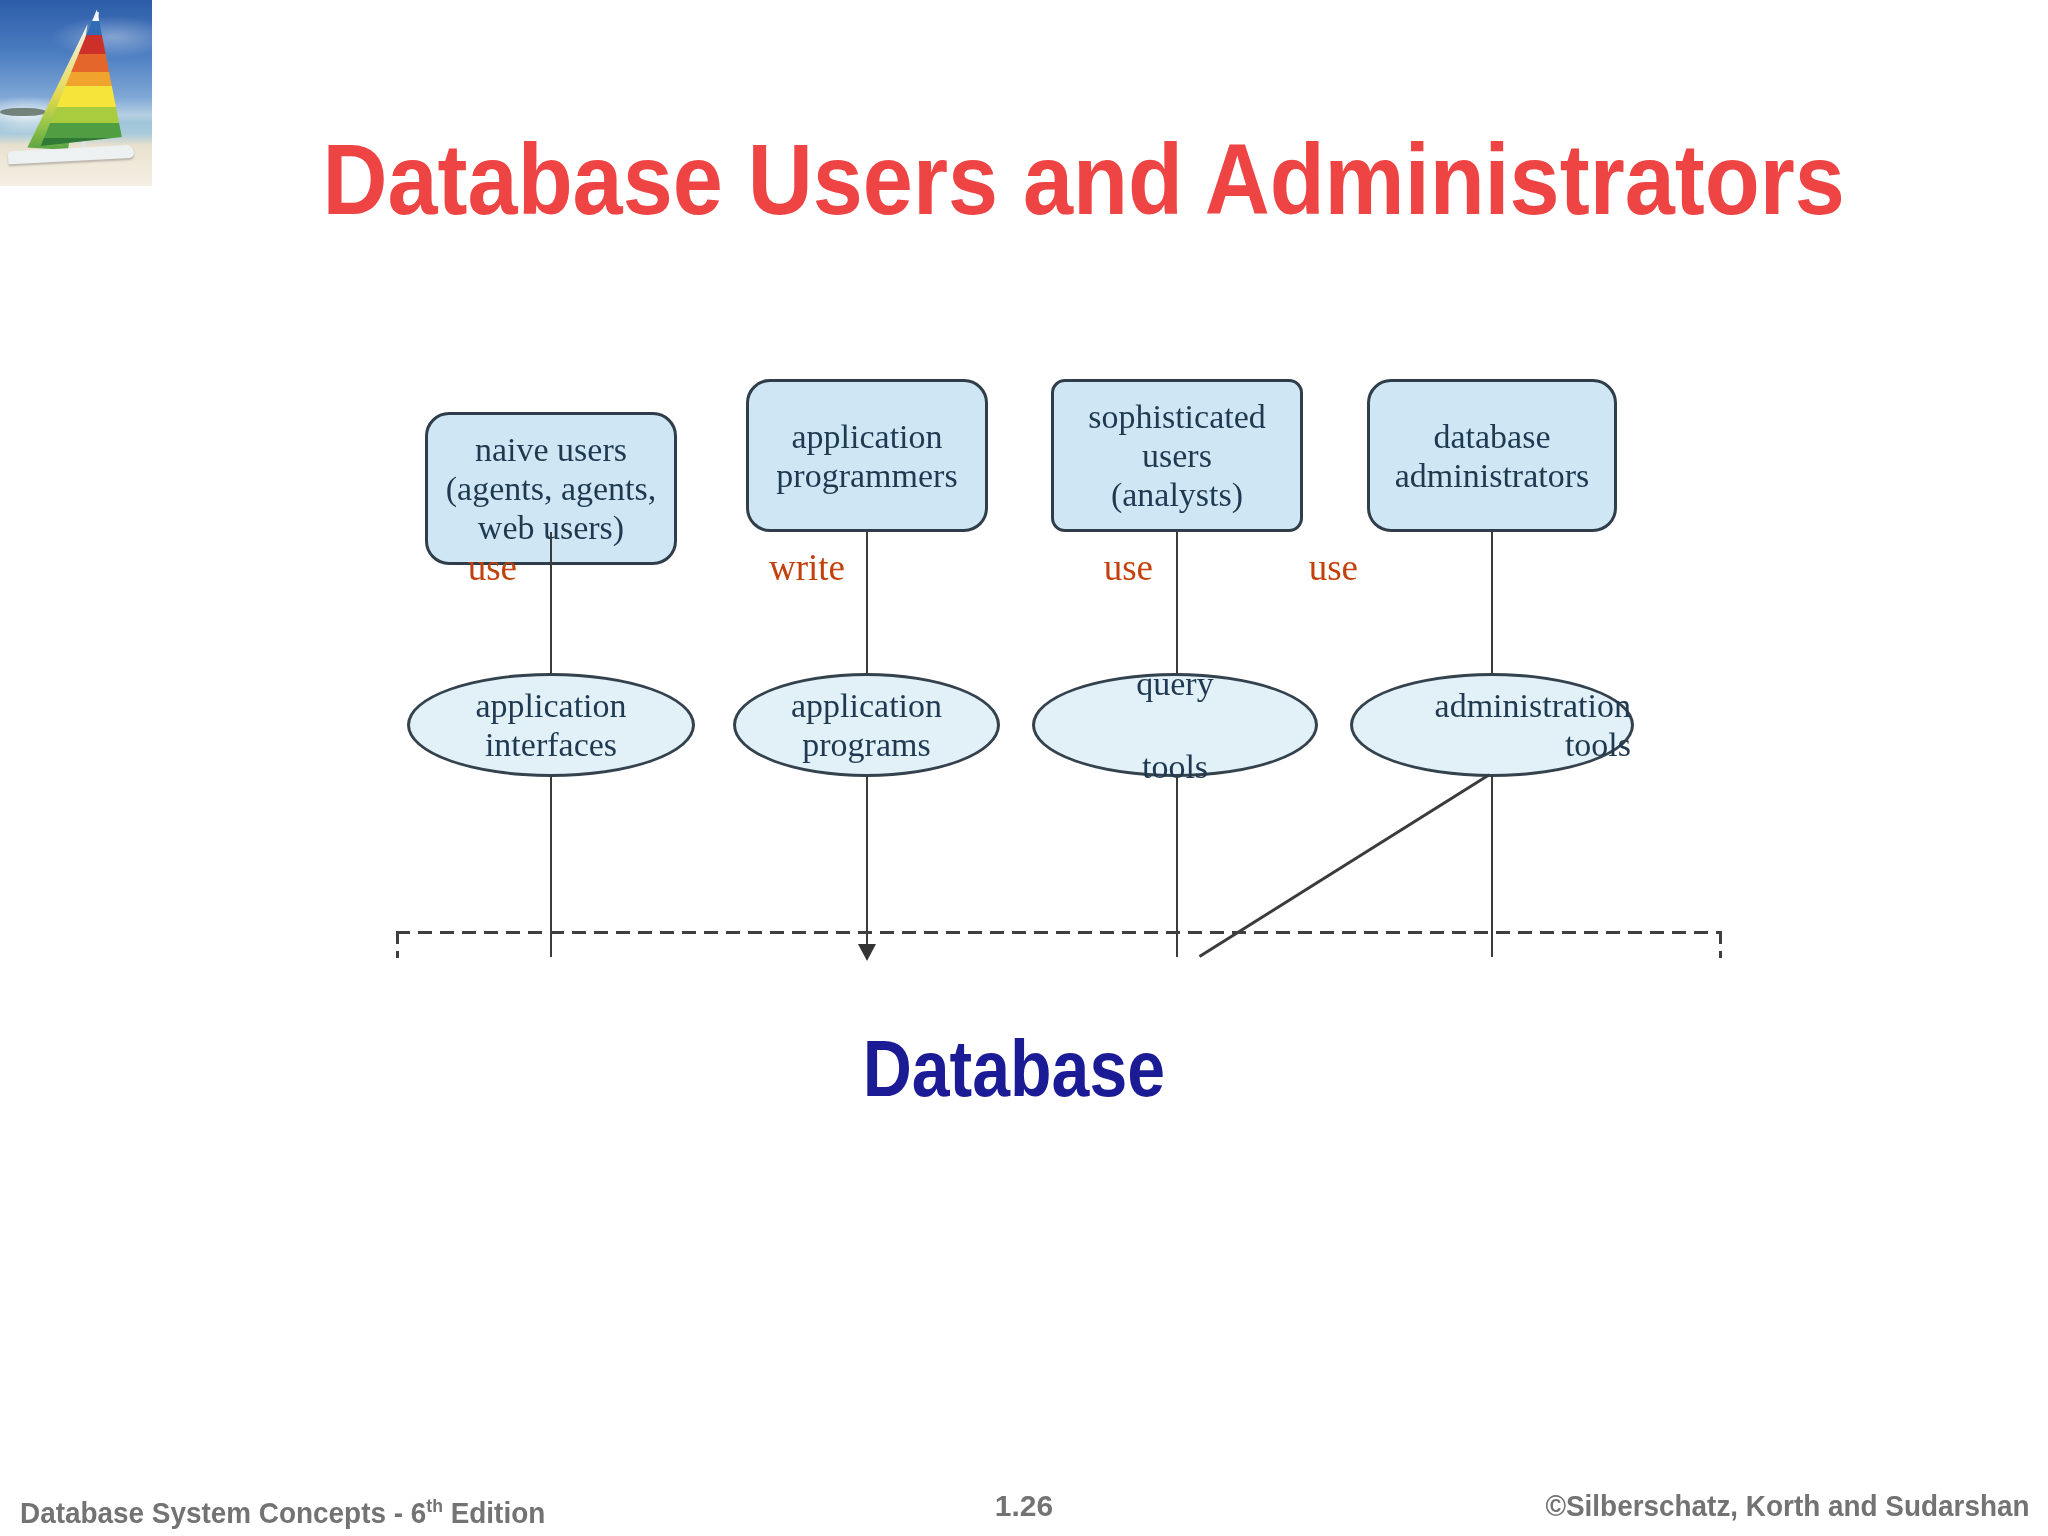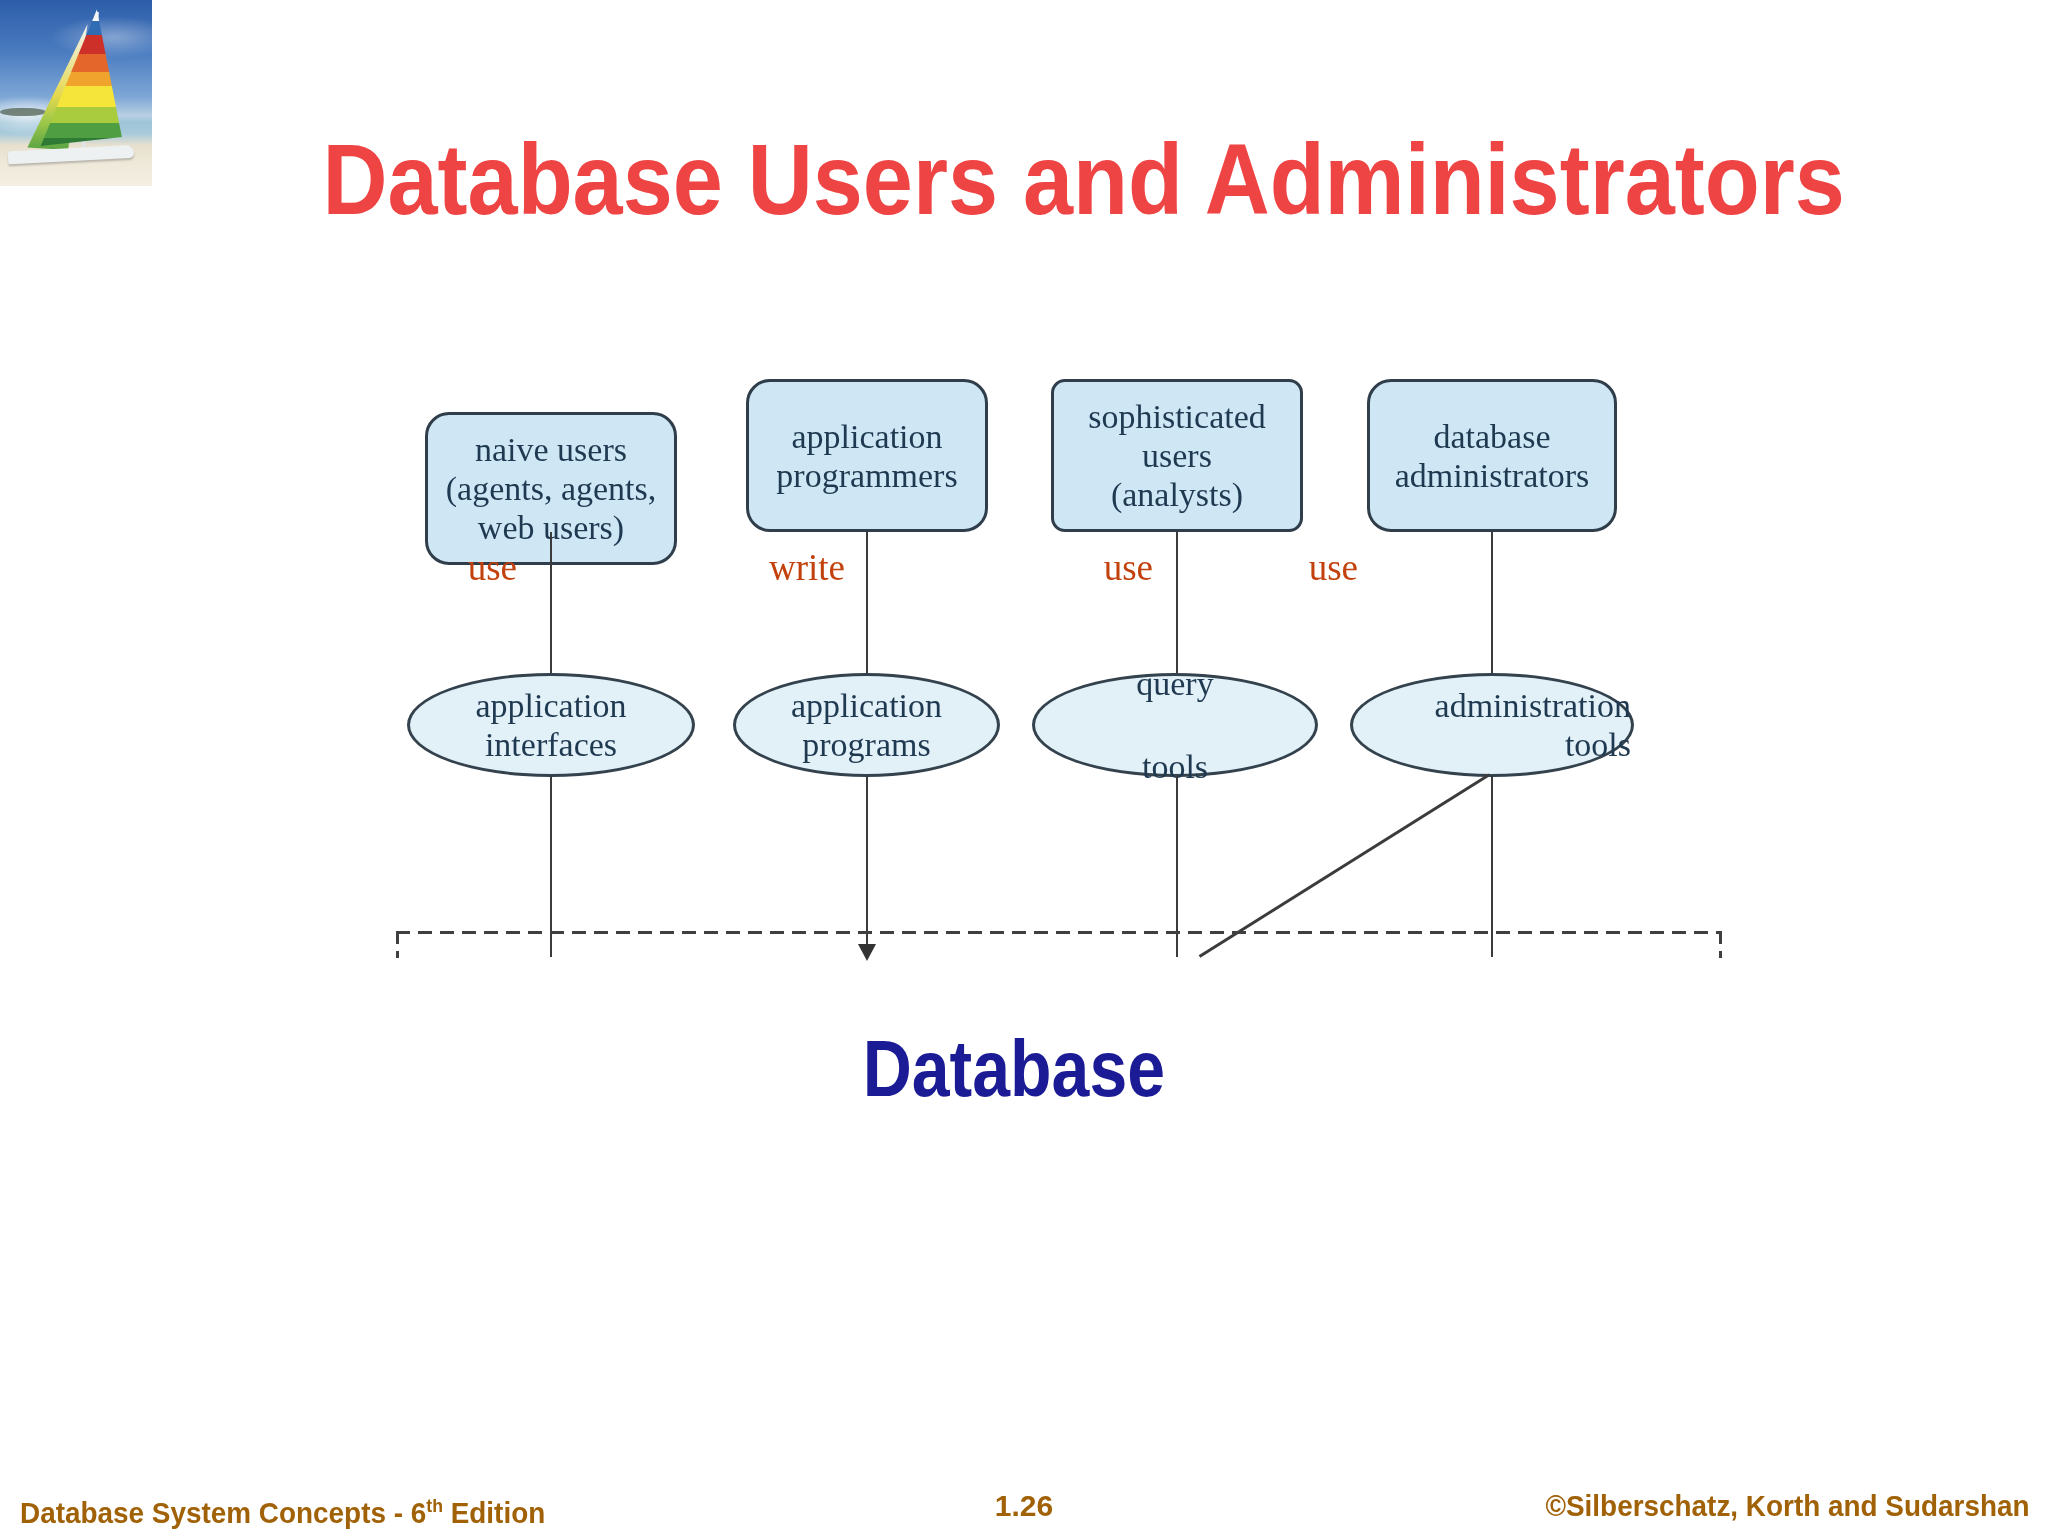--- a/index.html
+++ b/index.html
@@ -106,21 +106,21 @@
   }
   .tickL{left:396px;} .tickR{left:1719px;}
 
   .dblabel{
     position:absolute; left:714px; top:1028px; width:600px; text-align:center;
     color:#1b1b96; font-weight:bold; font-size:80px; line-height:82px; white-space:nowrap;
   }
   .dblabel > span{display:inline-block; transform:scaleX(.85); transform-origin:center;}
 
   
-  .footer{position:absolute; left:0; right:0; top:1486px; height:44px; color:#a16207; font-weight:bold; font-size:30px; line-height:40px;}
+  .footer{position:absolute; left:0; right:0; top:1486px; height:44px; color:#737373; font-weight:bold; font-size:30px; line-height:40px;}
   .f-left{position:absolute; left:20px; transform:scaleX(.93); transform-origin:left center; white-space:nowrap;}
   .f-left sup{font-size:19px; vertical-align:super;}
   .f-center{position:absolute; left:0; right:0; text-align:center;}
   .f-right{position:absolute; right:18px; transform:scaleX(.93); transform-origin:right center; white-space:nowrap;}
 </style>
 </head>
 <body>
 
 <div class="slide">
 

